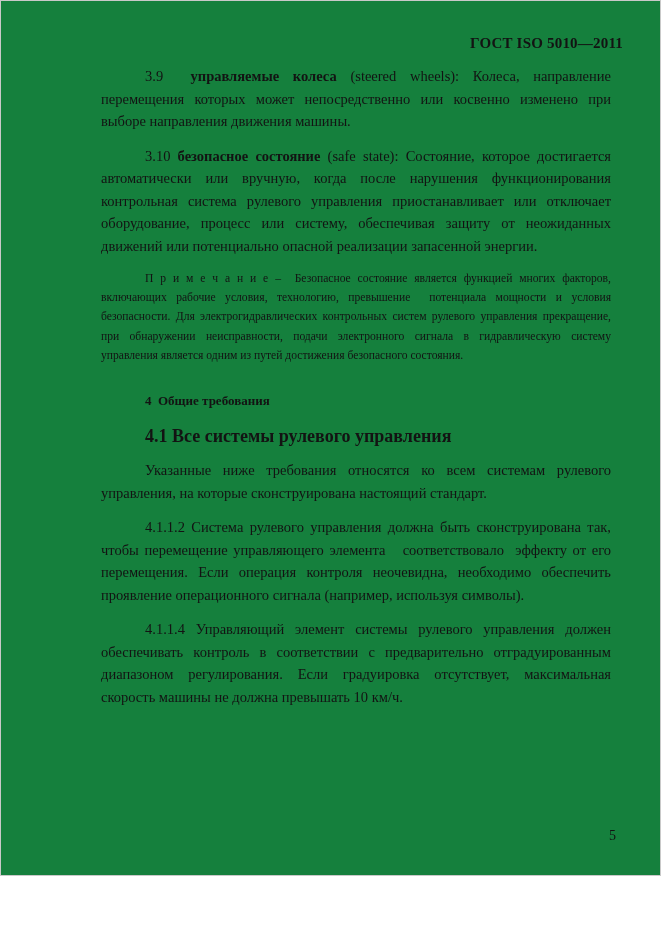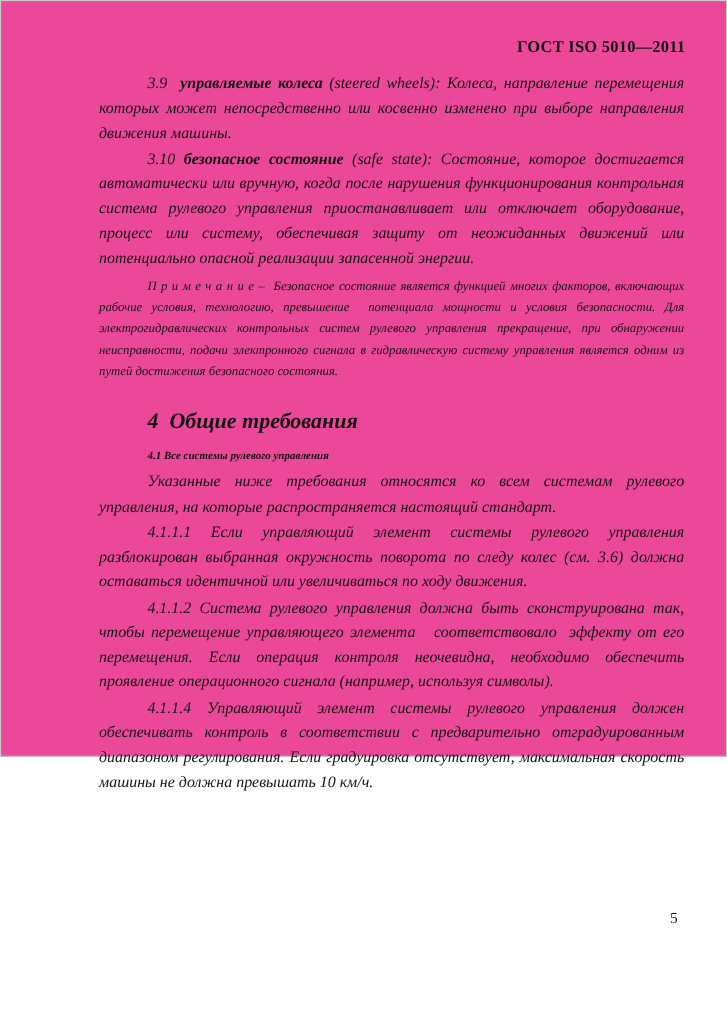--- a/index.html
+++ b/index.html
@@ -11,59 +11,58 @@
     width: 661px;
     height: 936px;
     font-family: "Liberation Serif", "DejaVu Serif", serif;
     color: #131313;
     overflow: hidden;
   }
   .page {
     position: relative;
     box-sizing: border-box;
     width: 661px;
-    height: 688px;
-    background: #ec4899;
+    height: 876px;
+    background: #15803d;
     border: 1px solid #c9c9c9;
     padding: 33px 37px 0 88px;
   }
   .doc-header {
     text-align: right;
     font-weight: bold;
     font-size: 15px;
     line-height: 18px;
     margin-bottom: 13px;
     letter-spacing: 0.2px;
   }
   .content p {
-    margin: 1px;
+    margin: 12px;
     text-align: justify;
     text-indent: 44px;
     hyphens: auto;
-    font-style: italic;
     -webkit-hyphens: auto;
   }
   .para-body {
     font-size: 14.5px;
     line-height: 22.5px;
   }
   .para-note {
     font-size: 11.6px;
     line-height: 19.2px;
     margin-top: 5px !important;
   }
   .para-h1 {
-    font-size: 20px;
+    font-size: 13px;
     line-height: 22.5px;
     font-weight: bold;
     text-align: right;
     margin-top: 25px !important;
   }
   .para-h2 {
-    font-size: 10px;
+    font-size: 18px;
     line-height: 22.5px;
     font-weight: bold;
     text-align: left;
     margin-top: 9px !important;
   }
   .b { font-weight: bold; }
   .page-number {
     position: absolute;
     top: 825px;
     right: 44px;
@@ -75,19 +74,18 @@
 <body>
 
 <div class="page">
   <div class="doc-header">ГОСТ ISO 5010—2011</div>
   <div class="content">
       <p class="para-body"><span>3.9&nbsp; </span><span class="b">управляемые колеса</span><span> (steered wheels): Колеса, направление перемещения которых может непосредственно или косвенно изменено при выборе направления движения машины.</span></p>
       <p class="para-body"><span>3.10 </span><span class="b">безопасное состояние</span><span> (safe state): Состояние, которое достигается автоматически или вручную, когда после нарушения функционирования контрольная система рулевого управления приостанавливает или отключает оборудование, процесс или систему, обеспечивая защиту от неожиданных движений или потенциально опасной реализации запасенной энергии.</span></p>
       <p class="para-note"><span>П р и м е ч а н и е –&nbsp; Безопасное состояние является функцией многих факторов, включающих рабочие условия, технологию, превышение&nbsp; потенциала мощности и условия безопасности. Для электрогидравлических контрольных систем рулевого управления прекращение, при обнаружении неисправности, подачи электронного сигнала в гидравлическую систему управления является одним из путей достижения безопасного состояния.</span></p>
       <p class="para-h1"><span class="b">4&nbsp; Общие требования</span></p>
       <p class="para-h2"><span class="b">4.1 Все системы рулевого управления</span></p>
-      <p class="para-body"><span>Указанные ниже требования относятся ко всем системам рулевого управления, на которые распространяется настоящий стандарт.</span></p>
-      <p class="para-body"><span>4.1.1.1 Если управляющий элемент системы рулевого управления разблокирован выбранная окружность поворота по следу колес (см. 3.6) должна оставаться идентичной или увеличиваться по ходу движения.</span></p>
+      <p class="para-body"><span>Указанные ниже требования относятся ко всем системам рулевого управления, на которые сконструирована настоящий стандарт.</span></p>
       <p class="para-body"><span>4.1.1.2 Система рулевого управления должна быть сконструирована так, чтобы перемещение управляющего элемента&nbsp;&nbsp; соответствовало&nbsp; эффекту от его перемещения. Если операция контроля неочевидна, необходимо обеспечить проявление операционного сигнала (например, используя символы).</span></p>
       <p class="para-body"><span>4.1.1.4 Управляющий элемент системы рулевого управления должен обеспечивать контроль в соответствии с предварительно отградуированным диапазоном регулирования. Если градуировка отсутствует, максимальная скорость машины не должна превышать 10 км/ч.</span></p>
     </div>
   <div class="page-number">5</div>
 </div>
 
 </body></html>

